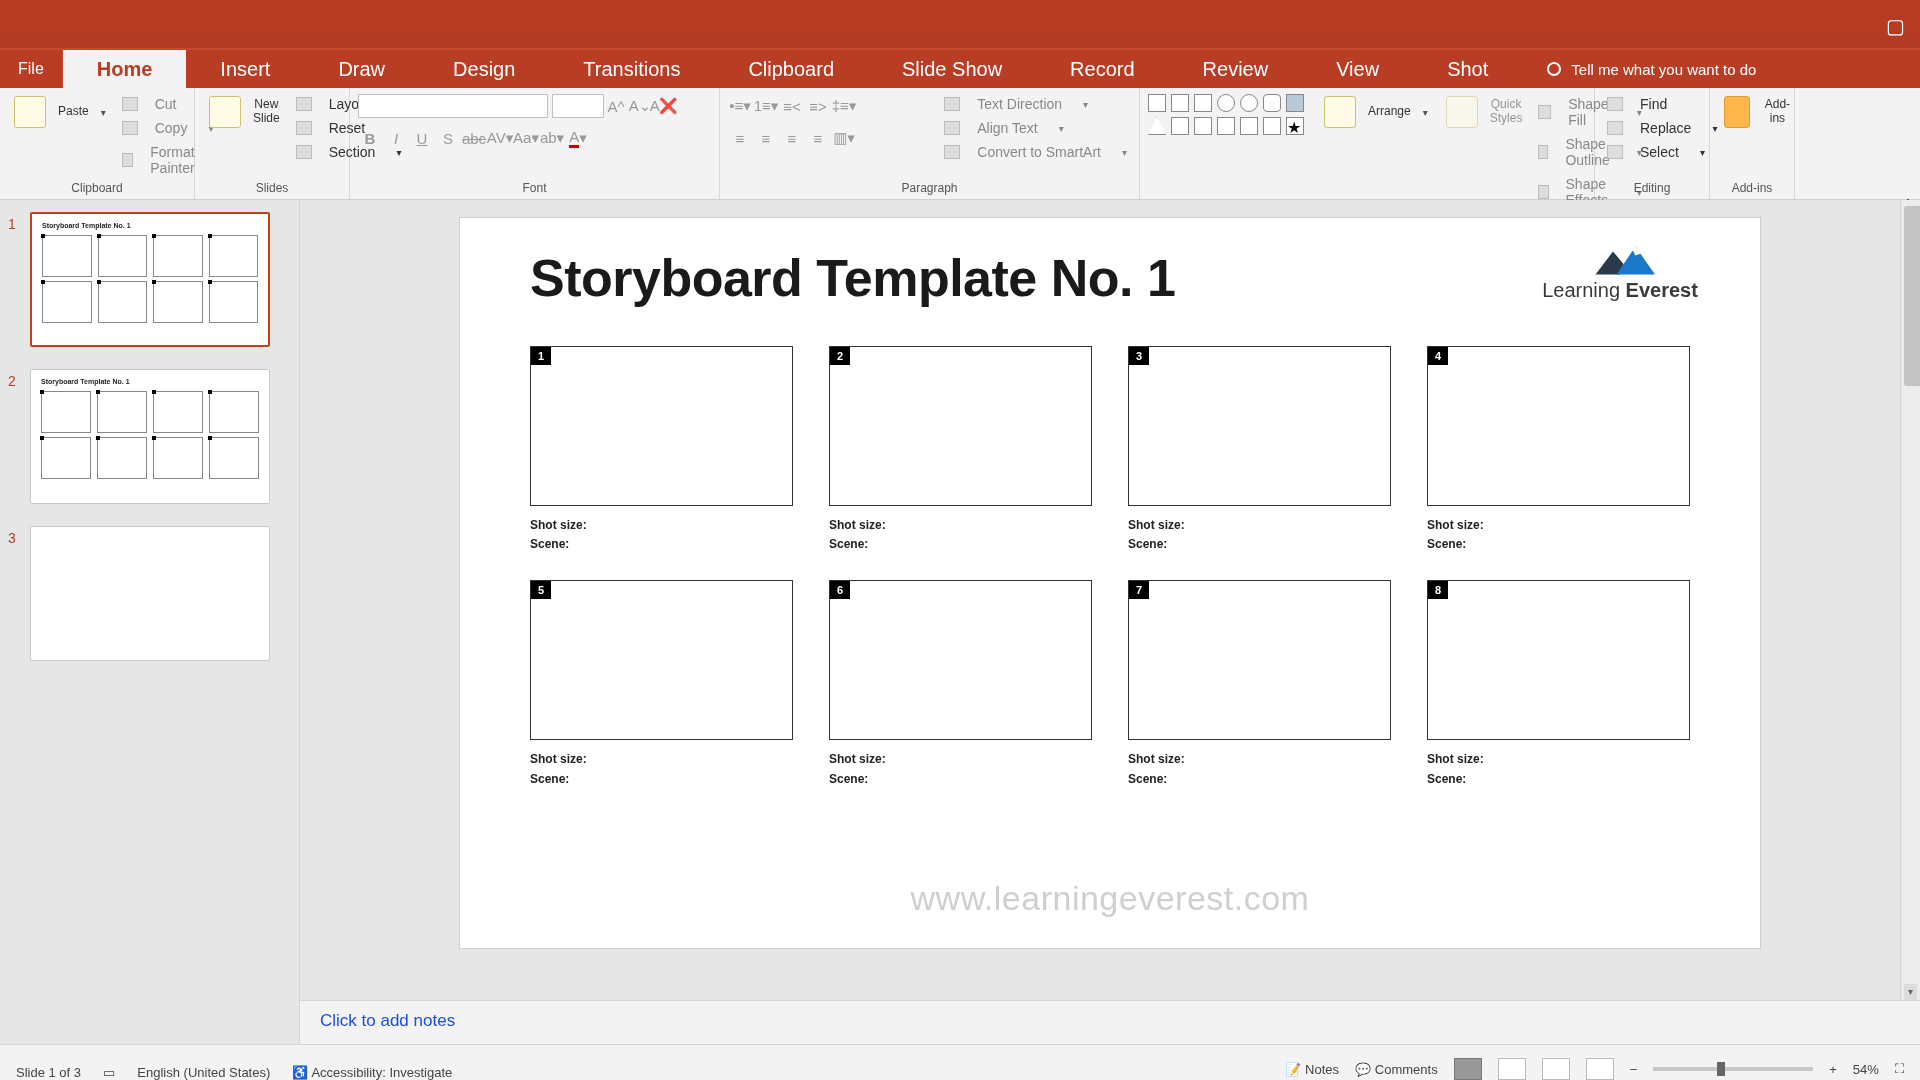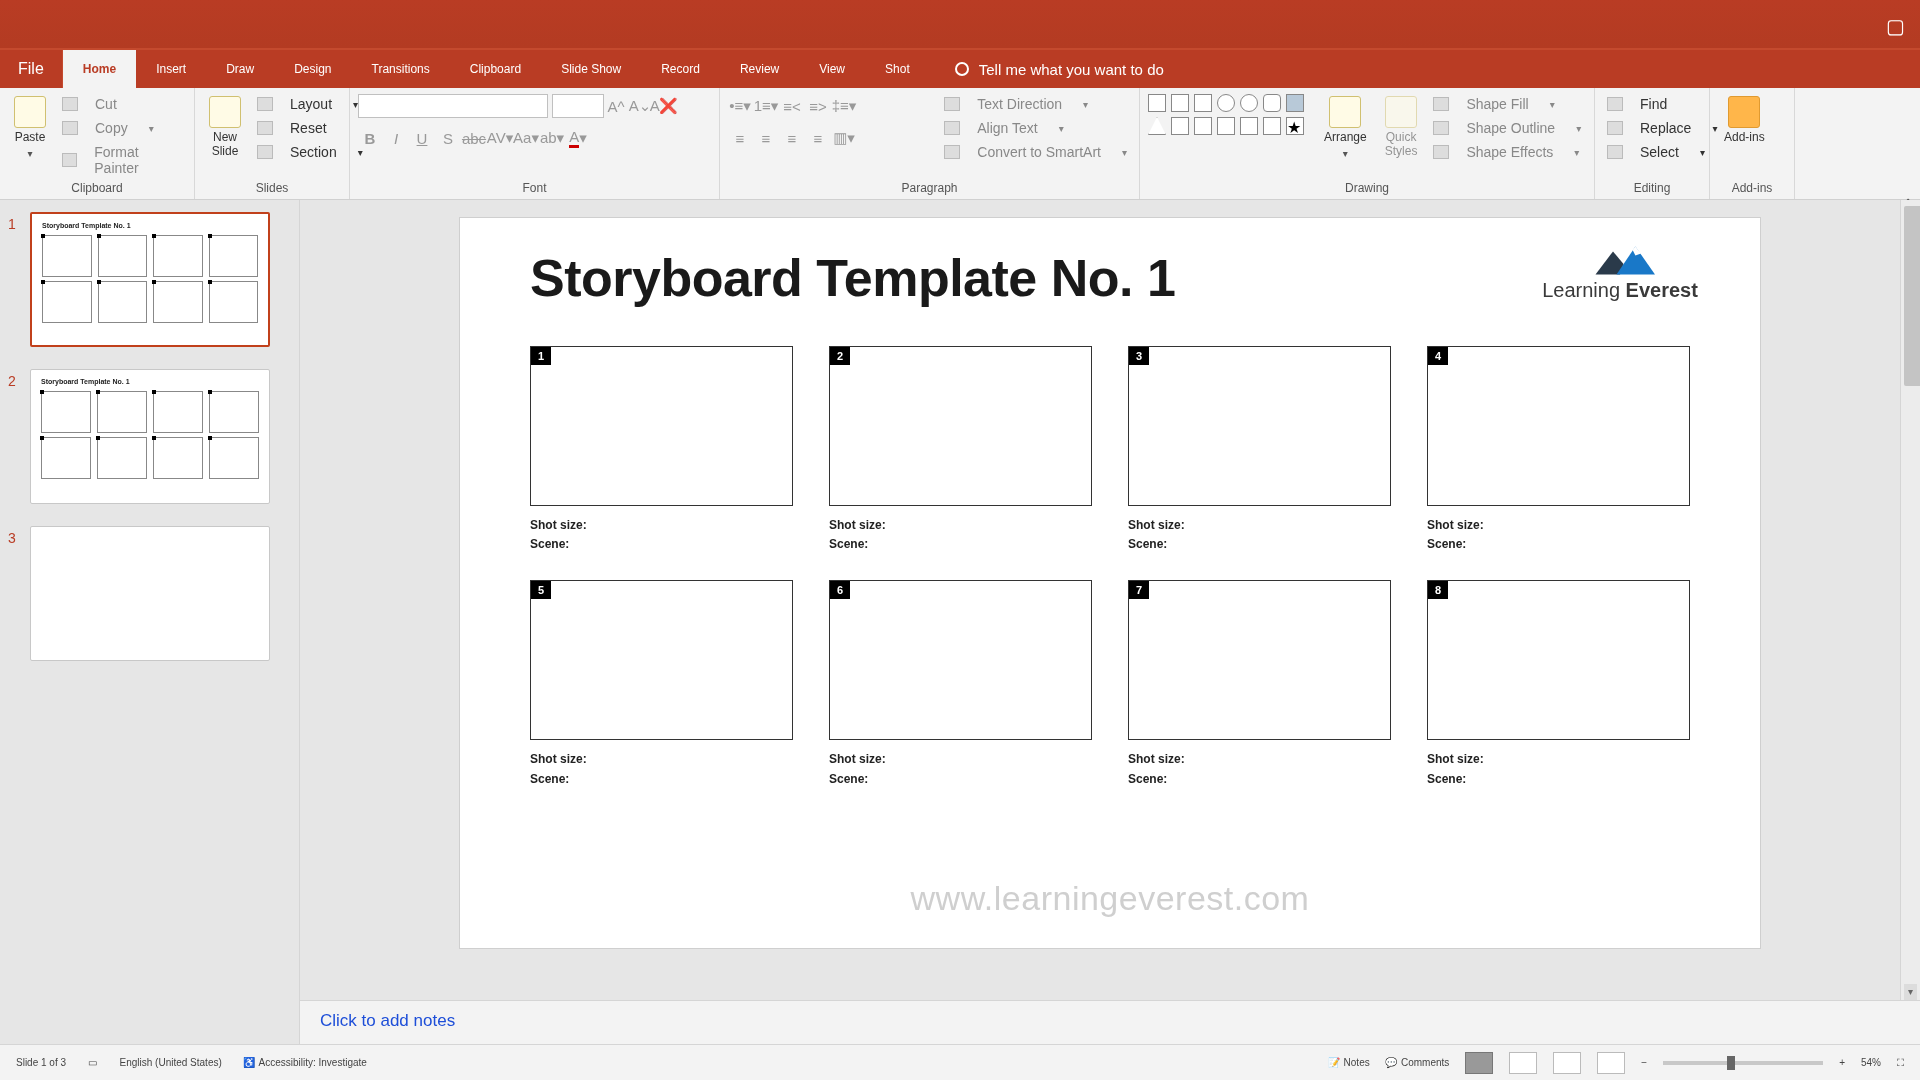--- a/index.html
+++ b/index.html
@@ -5,32 +5,32 @@
 * { margin:0; padding:0; box-sizing:border-box; font-family:"Segoe UI", Arial, sans-serif; }
 body { background:#e6e6e6; width:1920px; height:1080px; overflow:hidden; position:relative; }
 
 
 .titlebar { height:50px; background:linear-gradient(180deg,#b93c24 0,#b33b22 100%); border-bottom:2px solid #c44a2e; position:relative; }
 .titlebar .bubble { position:absolute; right:15px; top:14px; color:#fff; font-size:20px; }
 
 
 .tabrow { height:38px; background:#b93c24; display:flex; align-items:center; }
 .tab-file { background:#b93c24; color:#fff; padding:0 18px; height:39px; display:flex; align-items:center; font-size:16px; border-right:1px solid #c44a2e; cursor:pointer; }
-.tab { color:#fff; padding:0 20px; height:38px; display:flex; align-items:center; font-size:12px; cursor:pointer; }
+.tab { color:#fff; padding:0 34px; height:38px; display:flex; align-items:center; font-size:20px; cursor:pointer; }
 .tab.active { background:#f3f3f3; color:#b93c24; font-weight:600; }
 .tell-me { display:flex; align-items:center; margin-left:25px; color:#fff; font-size:15px; gap:10px; }
 .tell-me .bulb { width:14px; height:14px; border:2px solid #fff; border-radius:50%; position:relative; }
 
 
 .ribbon { height:112px; background:#f3f3f3; display:flex; border-bottom:1px solid #d0d0d0; position:relative; }
 .ribbon-group { border-right:1px solid #d8d8d8; display:flex; flex-direction:column; justify-content:space-between; }
 .group-body { flex:1; display:flex; align-items:flex-start; padding:6px 8px 0 8px; gap:6px; }
 .group-label { text-align:center; font-size:12px; color:#555; padding-bottom:4px; position:relative; }
 
-.big-btn { display:flex; flex-direction:column; align-items:center; gap:3px; padding:2px 6px; cursor:pointer; }
+.big-btn { display:flex; align-items:center; gap:12px; padding:2px 6px; cursor:pointer; }
 .big-btn .ic { width:32px; height:32px; background:#fffbe6; border:1px solid #d0c070; border-radius:3px; position:relative; }
 .big-btn .lbl { font-size:12px; color:#333; line-height:1.15; text-align:center; }
 .big-btn .drop { font-size:10px; color:#555; }
 
 .sml-stack { display:flex; flex-direction:column; gap:4px; }
 .sml { display:flex; align-items:center; gap:17px; font-size:14px; color:#888; padding:2px 4px; cursor:pointer; }
 .sml.en { color:#333; }
 .sml .ic { width:16px; height:14px; background:#ddd; border:1px solid #bbb; }
 
 .font-box { width:190px; height:24px; border:1px solid #c0c0c0; background:#fff; display:flex; }
@@ -68,21 +68,21 @@
 .sb-cell { }
 .sb-box { height:160px; border:1.5px solid #333; position:relative; }
 .sb-num { position:absolute; top:0; left:0; width:20px; height:18px; background:#000; color:#fff; font-size:11px; font-weight:700; display:flex; align-items:center; justify-content:center; }
 .sb-meta { font-size:12px; color:#222; font-weight:700; margin-top:10px; line-height:1.6; }
 
 .watermark { position:absolute; bottom:30px; left:0; right:0; text-align:center; font-size:34px; color:#cfcfcf; letter-spacing:0.5px; }
 
 .notes { height:44px; background:#f3f3f3; border-top:1px solid #d5d5d5; padding:10px 20px; color:#1d4ed8; font-size:17px; cursor:text; }
 
 
-.status { position:absolute; bottom:0; left:0; right:0; height:36px; background:#f3f3f3; border-top:1px solid #d5d5d5; display:flex; align-items:center; padding:0 16px; font-size:10px; color:#444; }
+.status { position:absolute; bottom:0; left:0; right:0; height:36px; background:#f3f3f3; border-top:1px solid #d5d5d5; display:flex; align-items:flex-end; padding:0 16px; font-size:13px; color:#444; }
 .status .left { display:flex; gap:22px; align-items:center; }
 .status .right { margin-left:auto; display:flex; align-items:center; gap:16px; }
 .status .vbtn { width:28px; height:22px; border:1px solid #bbb; background:#fff; cursor:pointer; }
 .status .vbtn.active { background:#999; border-color:#777; }
 .status .zoom-track { width:160px; height:4px; background:#c8c8c8; position:relative; }
 .status .zoom-thumb { position:absolute; top:-5px; left:40%; width:8px; height:14px; background:#666; }
 
 .collapse-ribbon { position:absolute; right:6px; top:108px; font-size:14px; color:#555; cursor:pointer; }
 
 

